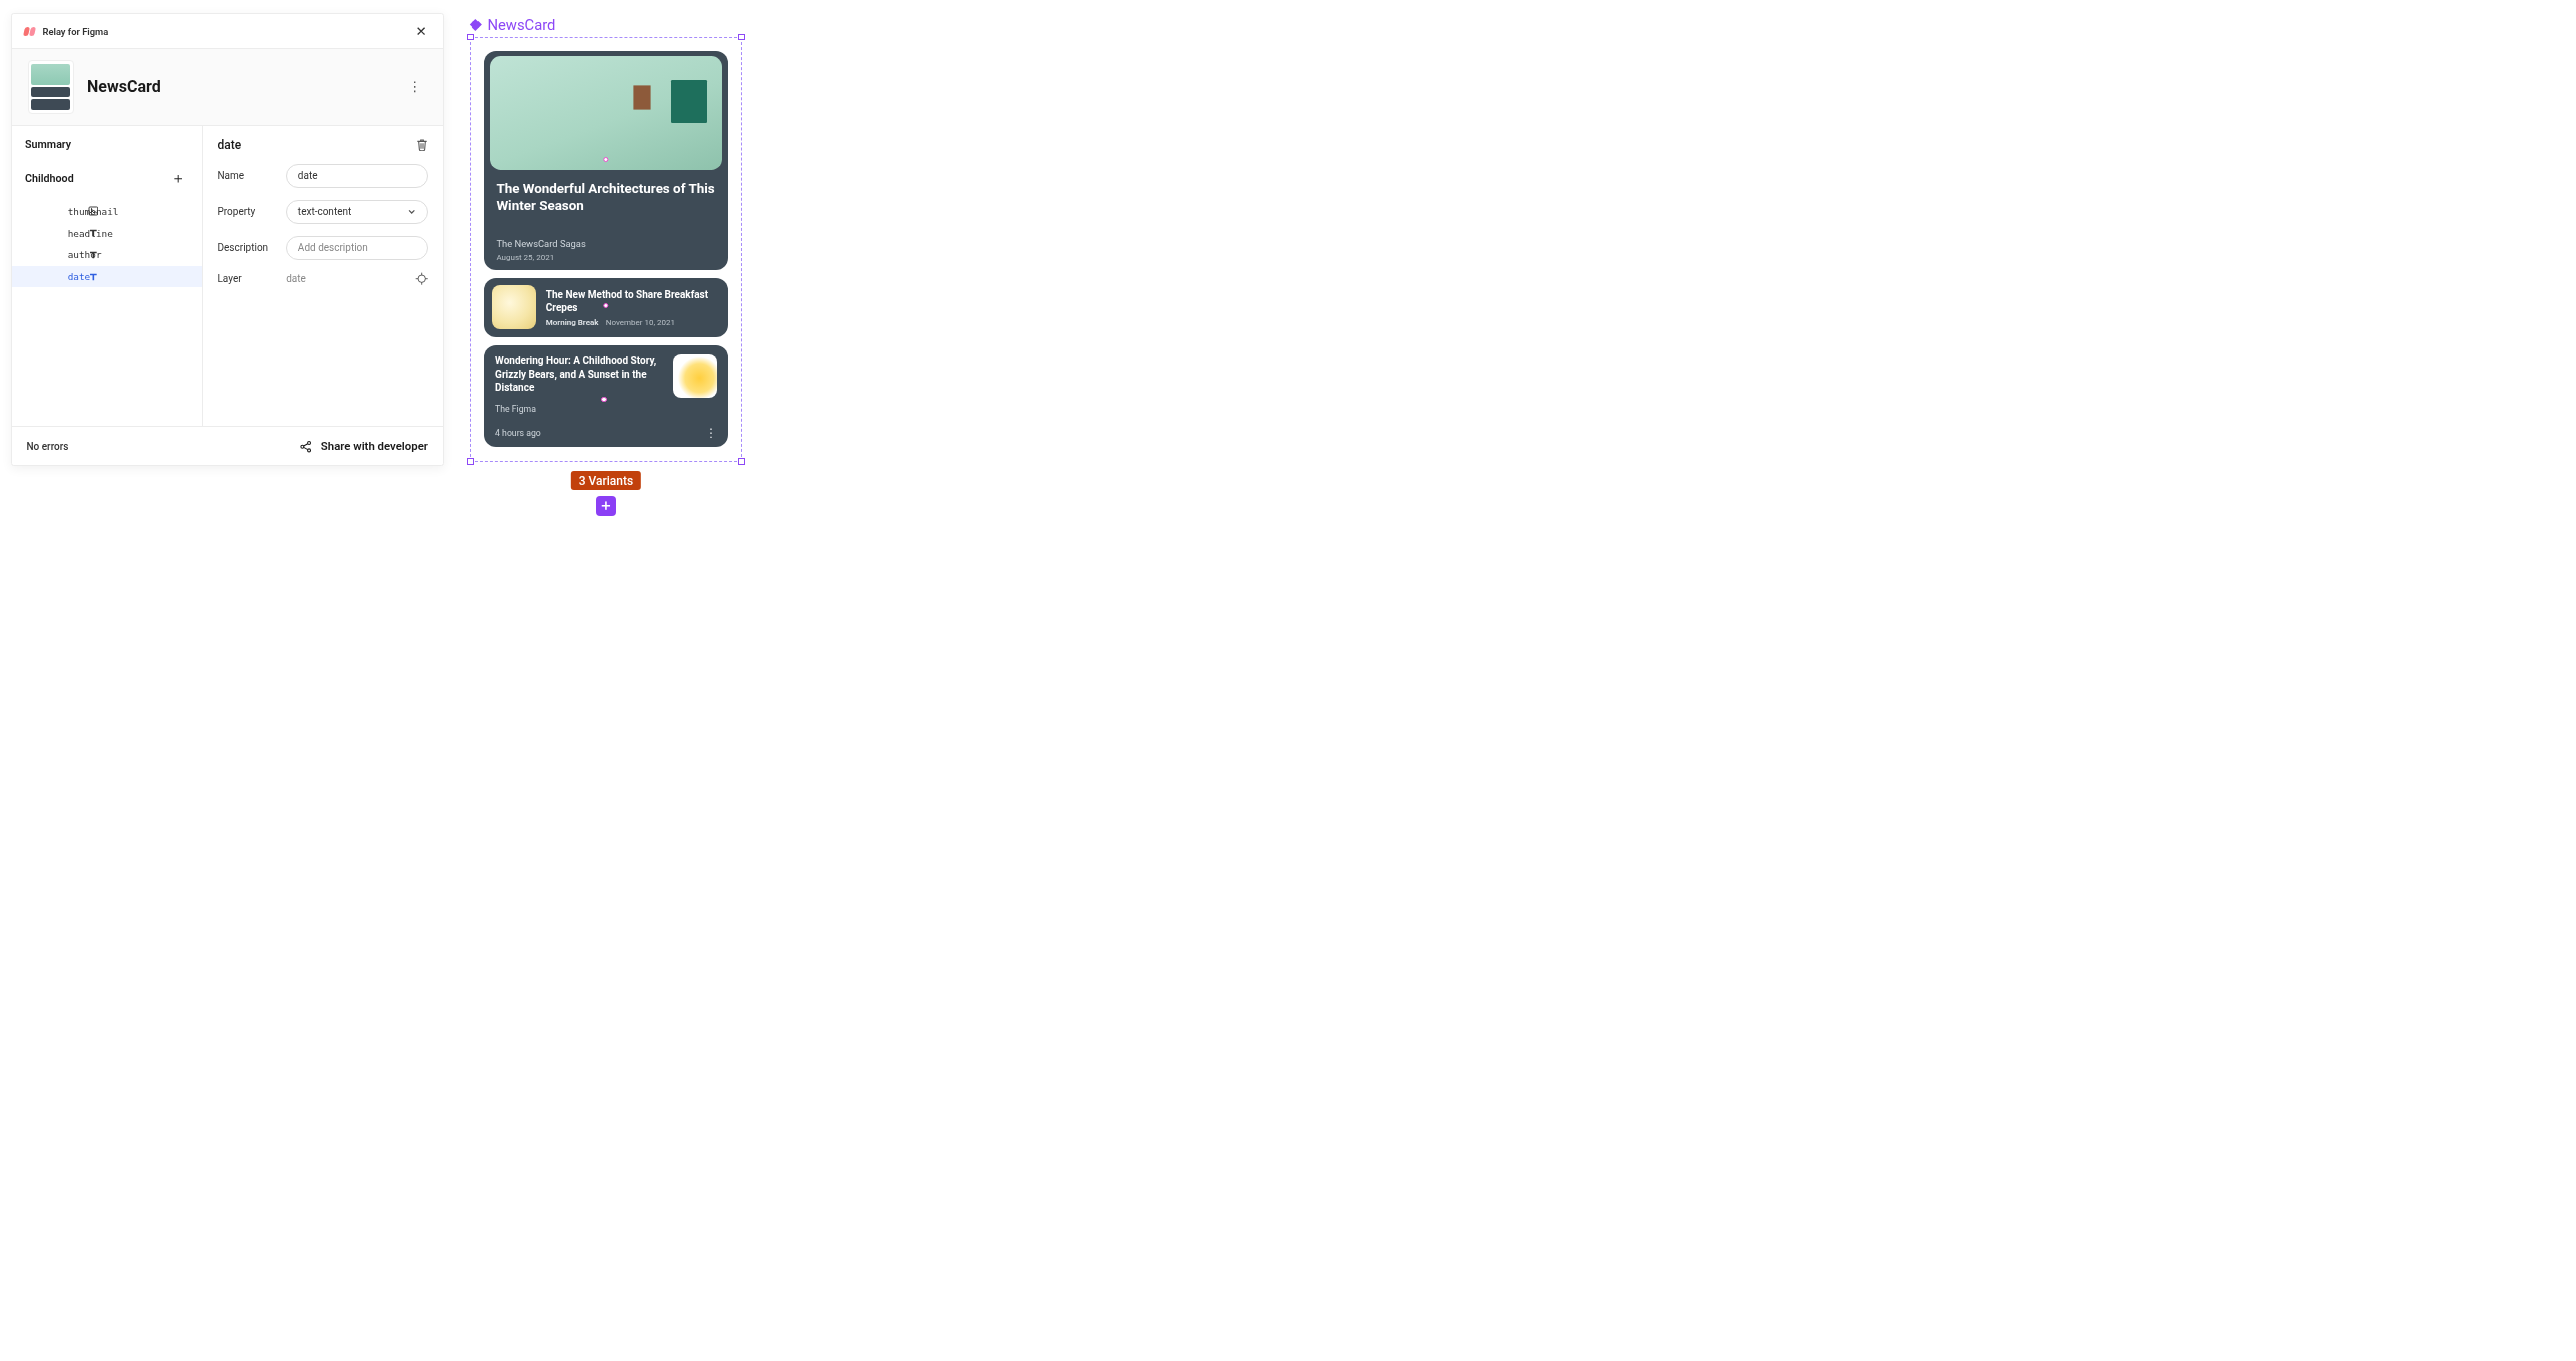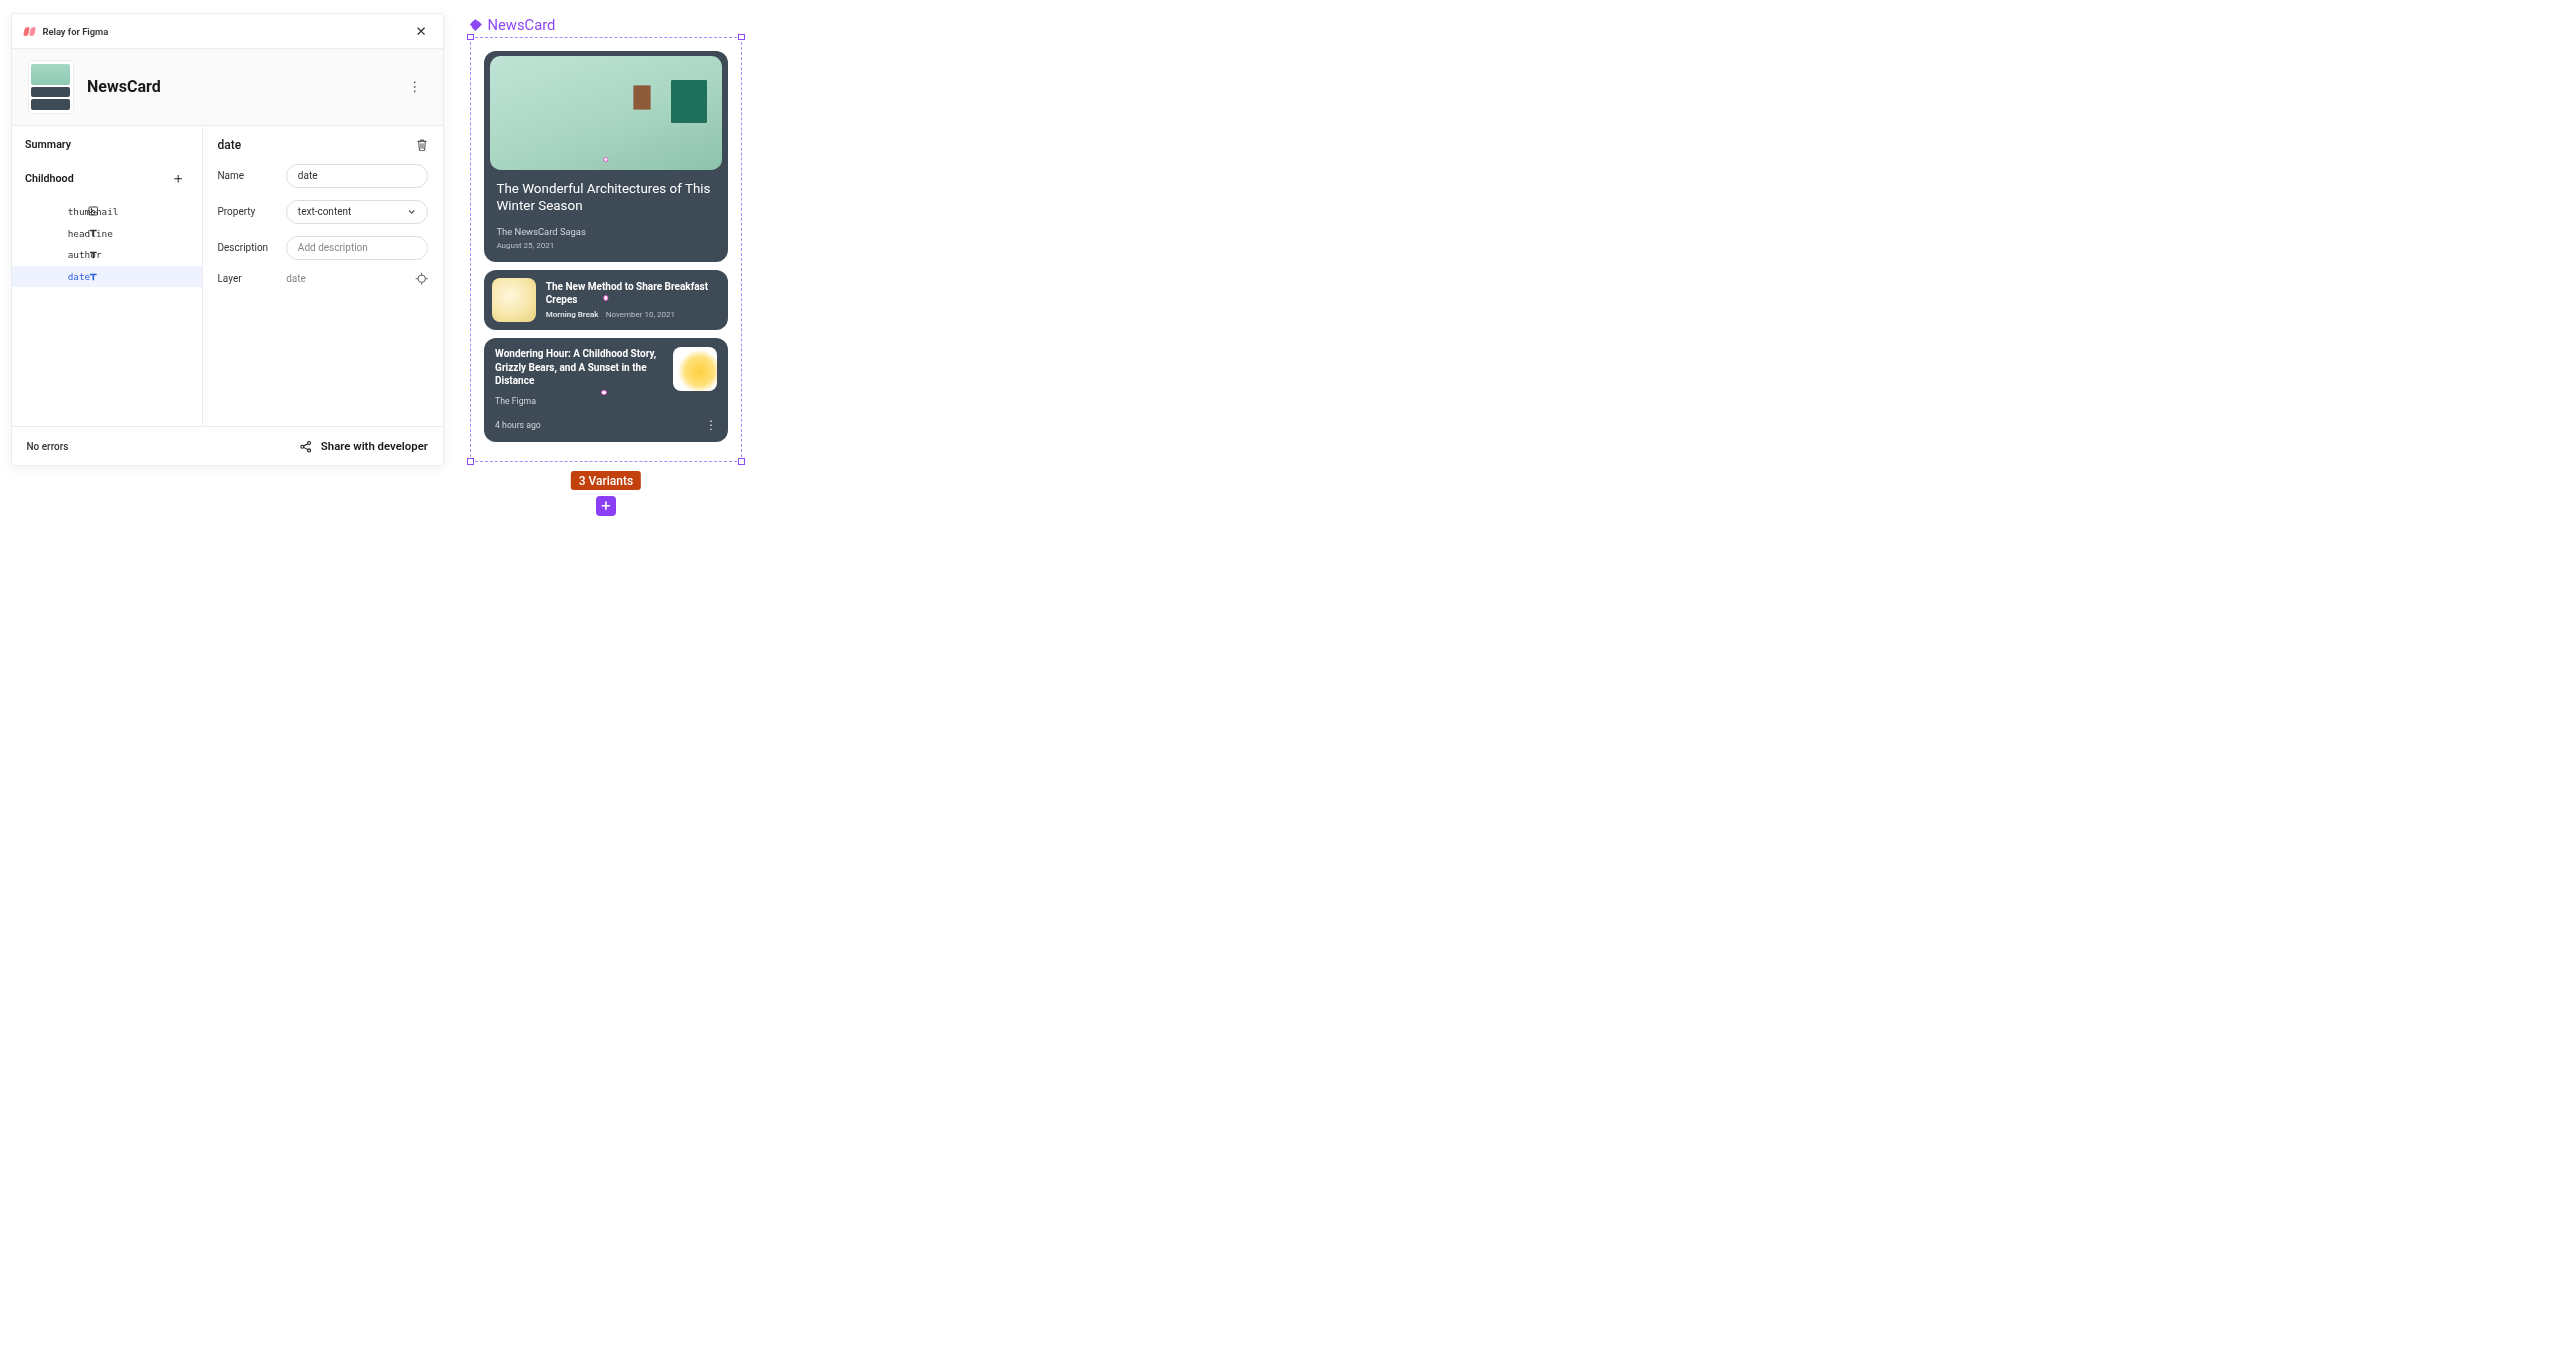--- a/index.html
+++ b/index.html
@@ -200,21 +200,21 @@
       linear-gradient(160deg,#bfe3d5 0%, #a9d6c3 55%, #8ec2ac 100%);
     border-radius:10.7px; margin:5.4px 5.4px 0 5.4px;
     position:relative;
   }
   .card.hero .hero-img::after{
     content:""; position:absolute; right:14.8px; top:24px; width:36px; height:43px;
     background:#1e6f5c; border-radius:1.3px;
     box-shadow: -47px -4px 0 -9.4px #8d5a3a, -97px 32px 0 4px rgba(0,0,0,.0);
   }
   .card.hero .body { padding:9.4px 12px 12px 12px; }
-  .card.hero h2 { font-size:13.4px; font-weight:400; line-height:1.3; margin-bottom:11px; }
+  .card.hero h2 { font-size:13.4px; font-weight:700; line-height:1.3; margin-bottom:23px; }
   .card.hero .author { font-size:9.4px; color:#cfd6dc; margin-bottom:4px; }
   .card.hero .date { font-size:8px; color:#b8c0c7; }
 
   
   .card.row2 { display:flex; align-items:center; padding:8px; gap:9.4px; }
   .card.row2 .thumb {
     width:44px; height:44px; border-radius:8px;
     background: radial-gradient(circle at 40% 40%, #fff8dc 0%, #f6e6a8 55%, #e8cf7a 100%);
     flex-shrink:0;
   }

